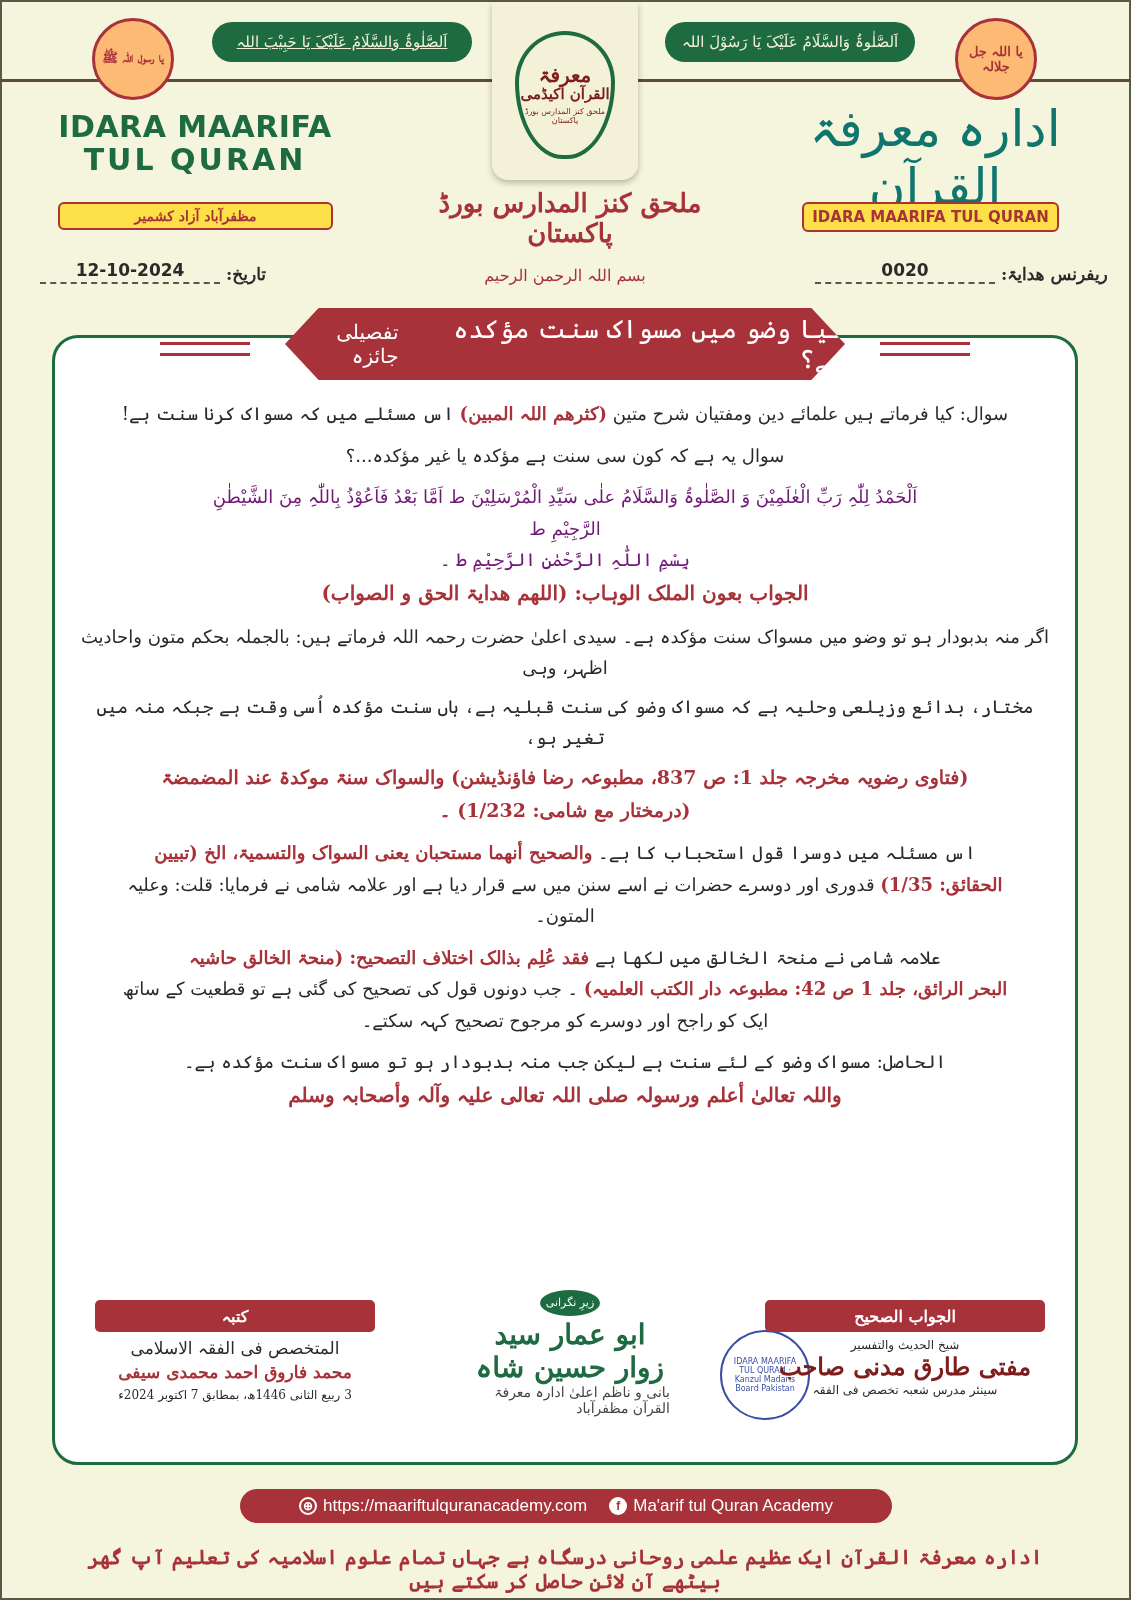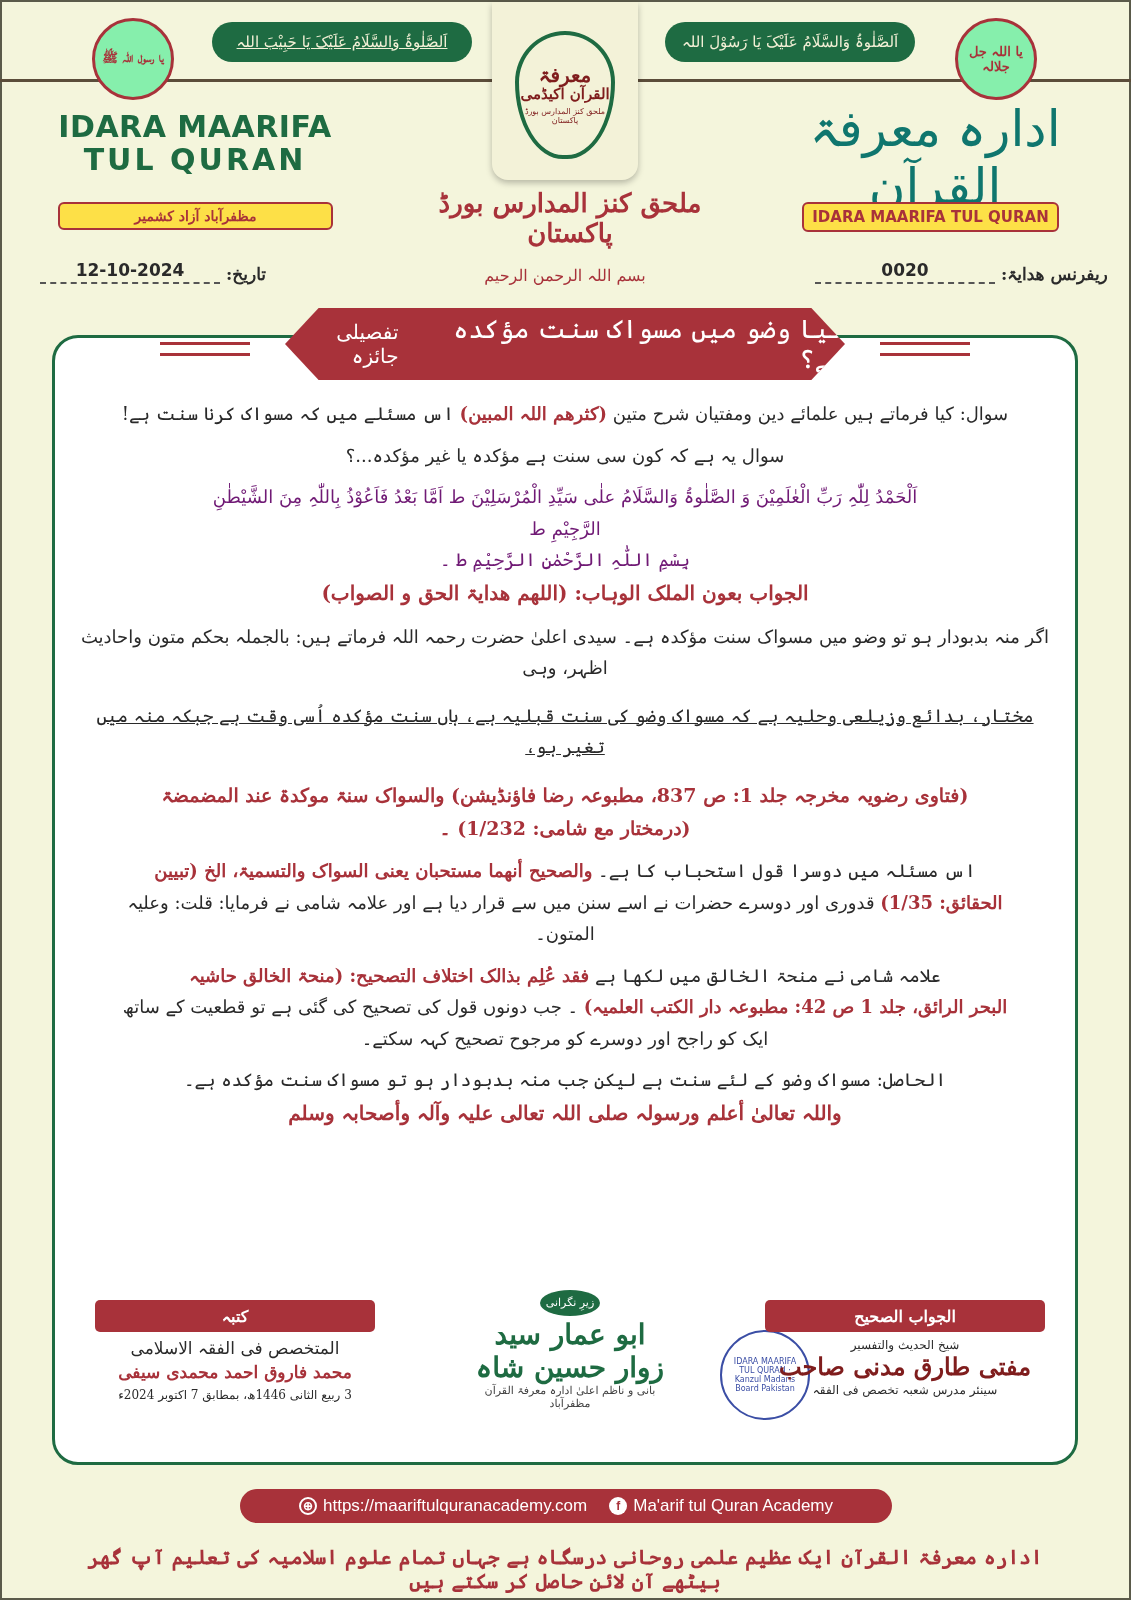--- a/index.html
+++ b/index.html
@@ -2,21 +2,21 @@
 <html><head>
 <meta charset="utf-8">
 <style>
   * { box-sizing: border-box; margin: 0; padding: 0; }
   html, body { width: 1131px; height: 1600px; }
   body { background: #f4f5dc; font-family: "DejaVu Sans", sans-serif; position: relative; overflow: hidden; color: #2a2a2a; }
   .rtl { direction: rtl; }
   .page-border { position: absolute; inset: 0; border: 2px solid #5a5a4a; pointer-events: none; }
   .top-rule { position: absolute; left: 0; right: 0; top: 79px; height: 3px; background: #5b4d3a; }
   .green-pill { position: absolute; top: 22px; height: 40px; background: #1e6b42; color: #f3f0d6; border-radius: 20px; display: flex; align-items: center; justify-content: center; font-family: "DejaVu Serif", serif; font-size: 15px; }
-  .seal { position: absolute; top: 18px; width: 82px; height: 82px; border-radius: 50%; border: 3px solid #a8323a; background: #86efac; display: flex; align-items: center; justify-content: center; color: #a8323a; font-family: "DejaVu Serif", serif; font-size: 20px; font-weight: bold; }
+  .seal { position: absolute; top: 18px; width: 82px; height: 82px; border-radius: 50%; border: 3px solid #a8323a; background: #fdba74; display: flex; align-items: center; justify-content: center; color: #a8323a; font-family: "DejaVu Serif", serif; font-size: 20px; font-weight: bold; }
   .logo-box { position: absolute; left: 492px; top: 2px; width: 146px; height: 178px; background: #f3f2d8; border-radius: 0 0 16px 16px; box-shadow: 0 3px 6px rgba(0,0,0,0.25); display: flex; align-items: center; justify-content: center; }
   .drop { width: 100px; height: 128px; border: 4px solid #1e6b42; border-radius: 50% 50% 48% 48% / 40% 40% 60% 60%; display: flex; flex-direction: column; align-items: center; justify-content: center; color: #7f1d1d; font-family: "DejaVu Serif", serif; font-weight: bold; font-size: 20px; text-align: center; line-height: 1.1; position: relative; top: 4px;}
   .drop small { font-size: 8px; font-weight: normal; margin-top: 6px; }
   .en-title { position: absolute; left: 40px; top: 110px; width: 310px; text-align: center; color: #1e6b42; font-family: "DejaVu Sans", sans-serif; font-weight: bold; line-height: 1.1; }
   .en-title .l1 { font-size: 30px; letter-spacing: 0.5px; }
   .en-title .l2 { font-size: 30px; letter-spacing: 3px; }
   .red-outline-box { position: absolute; border: 2px solid #a8323a; border-radius: 6px; color: #a8323a; display: flex; align-items: center; justify-content: center; background: #fde047; }
   .ur-title { position: absolute; left: 790px; top: 100px; width: 290px; text-align: center; color: #0f766e; font-family: "DejaVu Serif", serif; font-size: 50px; }
   .affil { position: absolute; left: 420px; top: 188px; width: 300px; text-align: center; color: #a8323a; font-family: "DejaVu Serif", serif; font-size: 26px; font-weight: bold; }
   .ref-row { position: absolute; top: 260px; display: flex; align-items: flex-end; gap: 6px; font-family: "DejaVu Serif", serif; }
@@ -32,21 +32,21 @@
   .big-red { color: #701a75; font-weight: normal; font-size: 22px; }
   .sig { position: absolute; top: 1300px; width: 280px; text-align: center; direction: rtl; font-family: "DejaVu Serif", serif; }
   .sig .hdr { background: #a8323a; color: #fff; border-radius: 5px; height: 32px; display: flex; align-items: center; justify-content: center; font-weight: bold; font-size: 16px; letter-spacing: 6px; margin-bottom: 6px; }
   .sig .line1 { font-size: 17px; margin-bottom: 4px; }
   .sig .name { color: #a8323a; font-weight: bold; font-size: 17px; }
   .sig .big-name { color: #7f1d1d; font-weight: bold; font-size: 24px; }
   .sig .small { font-size: 12px; margin-top: 6px; }
   .patron { position: absolute; left: 470px; top: 1290px; width: 200px; text-align: center; font-family: "DejaVu Serif", serif; color: #1e6b42; }
   .patron .badge { display: inline-block; background: #1e6b42; color: #fff; border-radius: 50%; width: 60px; height: 26px; line-height: 26px; font-size: 11px; }
   .patron .nm { font-size: 28px; font-weight: bold; margin-top: 2px; }
-  .patron .sub { font-size: 11px; color: #444; }
+  .patron .sub { font-size: 14px; color: #444; text-align: right; }
   .stamp { position: absolute; left: 720px; top: 1330px; width: 90px; height: 90px; border-radius: 50%; border: 2px solid #3b4ea5; color: #3b4ea5; display: flex; align-items: center; justify-content: center; text-align: center; font-size: 8px; font-family: "DejaVu Sans", sans-serif; padding: 10px; }
   .link-pill { position: absolute; left: 240px; top: 1489px; width: 652px; height: 34px; background: #a8323a; border-radius: 17px; display: flex; align-items: center; justify-content: center; gap: 22px; color: #fff; font-family: "Liberation Sans", sans-serif; font-size: 17px; }
   .link-pill .item { display: flex; align-items: center; gap: 6px; }
   .ico { width: 18px; height: 18px; border-radius: 50%; display: inline-flex; align-items: center; justify-content: center; font-size: 12px; font-weight: bold; }
   .globe { border: 2px solid #fff; color: #fff; }
   .fb { background: #fff; color: #a8323a; }
   .footer-tag { position: absolute; left: 60px; top: 1545px; width: 1010px; text-align: center; direction: rtl; color: #a8323a; font-family: "DejaVu Serif", serif; font-size: 20px; font-weight: bold; }
 </style>
 </head>
 <body>
@@ -106,21 +106,21 @@
     <span>سوال: کیا فرماتے ہیں علمائے دین ومفتیان شرح متین</span>
     <span class="red">(کثرھم اللہ المبین)</span>
     <span>اس مسئلے میں کہ مسواک کرنا سنت ہے!</span>
   </p>
   <p>سوال یہ ہے کہ کون سی سنت ہے مؤکدہ یا غیر مؤکدہ...؟</p>
   <p class="big-red" style="margin:0;">اَلْحَمْدُ لِلّٰہِ رَبِّ الْعٰلَمِیْنَ وَ الصَّلٰوۃُ وَالسَّلَامُ علٰی سَیِّدِ الْمُرْسَلِیْنَ ط اَمَّا بَعْدُ فَاَعُوْذُ بِاللّٰہِ مِنَ الشَّیْطٰنِ</p>
   <p class="big-red" style="margin:0;">الرَّجِیْمِ ط</p>
   <p class="big-red" style="margin:0;">بِسْمِ اللّٰہِ الرَّحْمٰنِ الرَّحِیْمِ ط ۔</p>
   <p class="red" style="font-size:20px;">الجواب بعون الملک الوہاب: (اللھم ھدایۃ الحق و الصواب)</p>
   <p style="margin:0;">اگر منہ بدبودار ہو تو وضو میں مسواک سنت مؤکدہ ہے۔ سیدی اعلیٰ حضرت رحمہ اللہ فرماتے ہیں: بالجملہ بحکم متون واحادیث اظہر، وہی</p>
-  <p style="margin:16px;text-decoration:underline;">مختار، بدائع وزیلعی وحلیہ ہے کہ مسواک وضو کی سنت قبلیہ ہے، ہاں سنت مؤکدہ اُسی وقت ہے جبکہ منہ میں تغیر ہو،</p>
+  <p style="margin:7px;">مختار، بدائع وزیلعی وحلیہ ہے کہ مسواک وضو کی سنت قبلیہ ہے، ہاں سنت مؤکدہ اُسی وقت ہے جبکہ منہ میں تغیر ہو،</p>
   <p class="red" style="margin:0;font-size:19px;">(فتاوی رضویہ مخرجہ جلد 1: ص 837، مطبوعہ رضا فاؤنڈیشن) والسواک سنۃ موکدۃ عند المضمضۃ</p>
   <p class="red" style="font-size:19px;">(درمختار مع شامی: 1/232) ۔</p>
   <p style="margin:0;">
     <span>اس مسئلہ میں دوسرا قول استحباب کا ہے۔</span>
     <span class="red">والصحیح أنھما مستحبان یعنی السواک والتسمیۃ، الخ (تبیین</span>
   </p>
   <p style="margin:0;">
     <span class="red">الحقائق: 1/35)</span>
     <span>قدوری اور دوسرے حضرات نے اسے سنن میں سے قرار دیا ہے اور علامہ شامی نے فرمایا: قلت: وعلیہ</span>
   </p>

